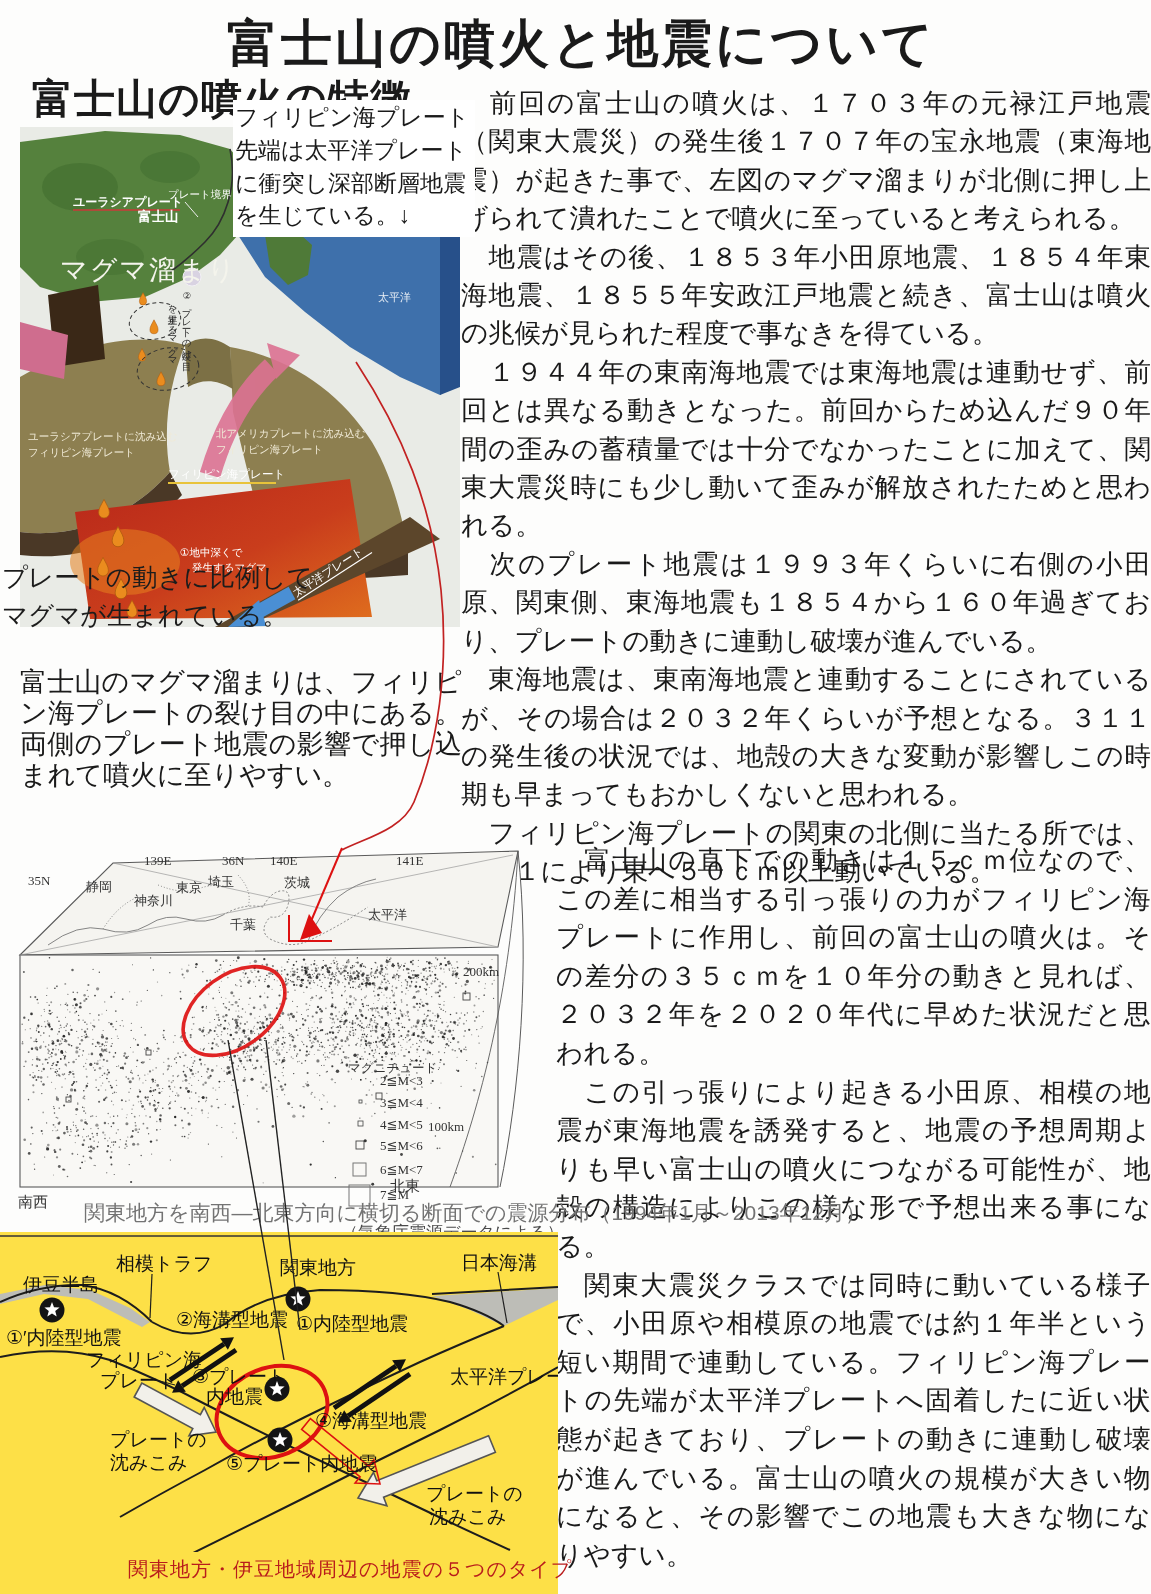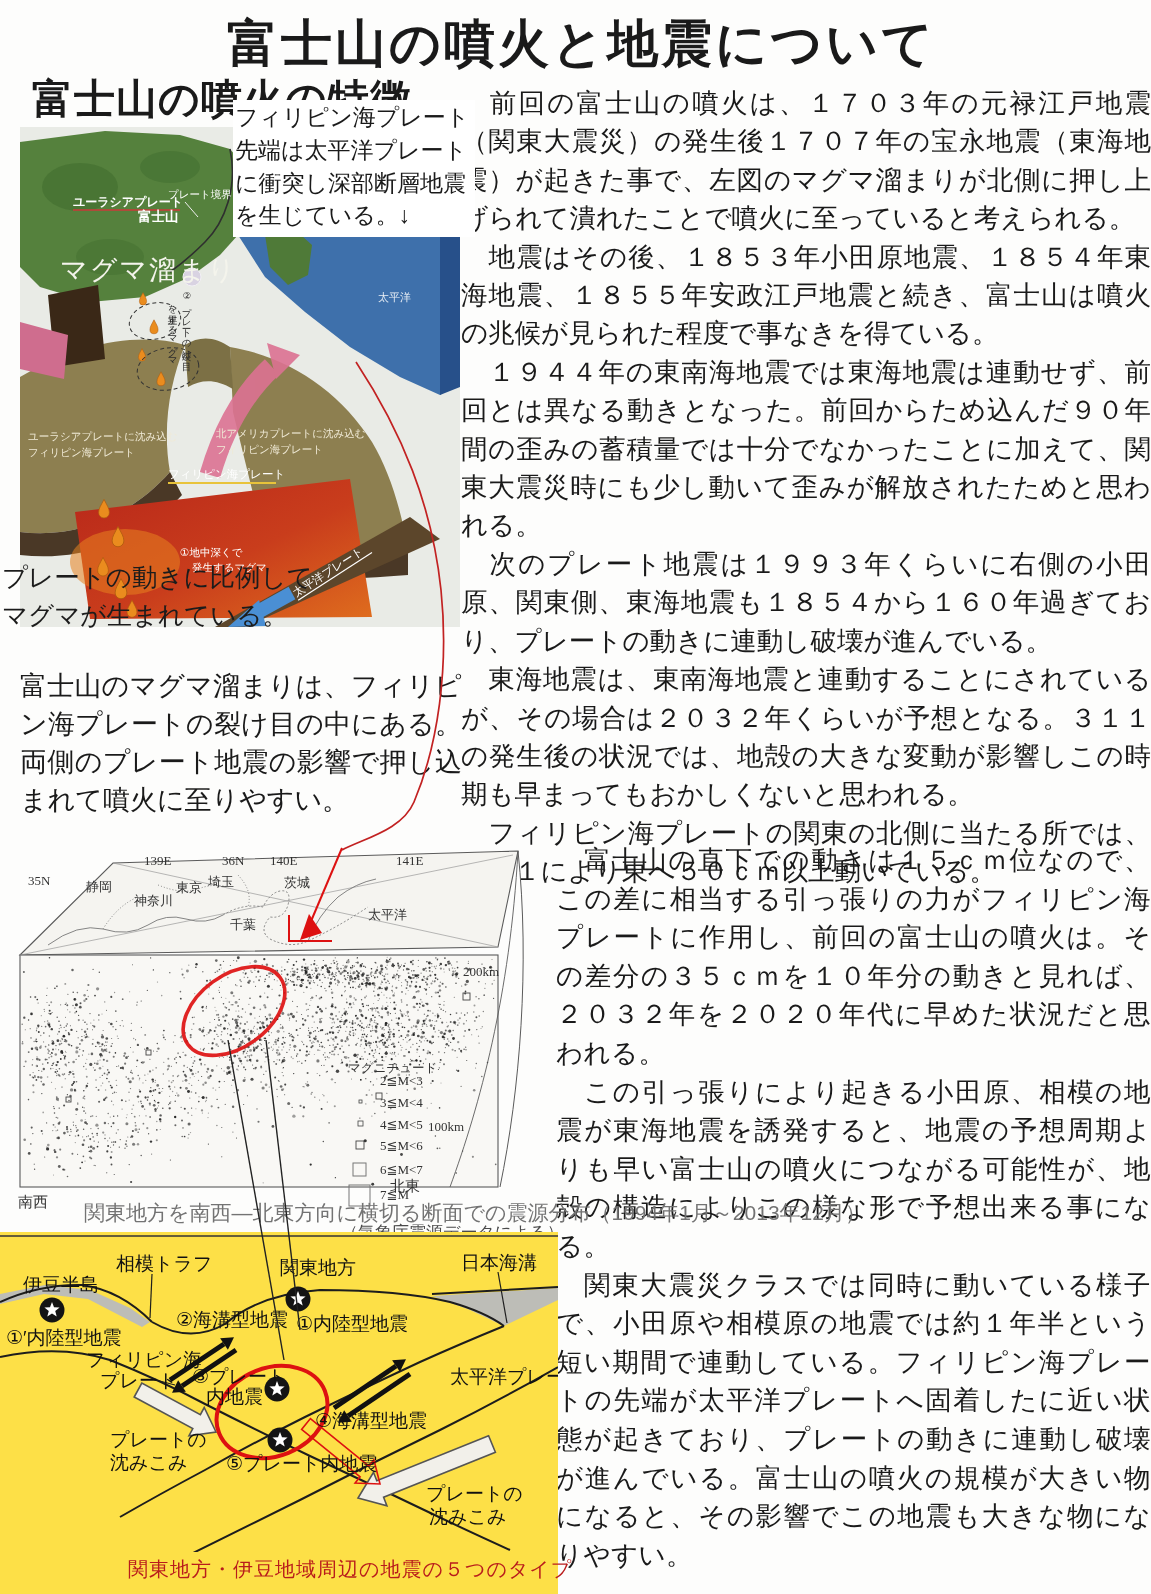--- a/index.html
+++ b/index.html
@@ -14,21 +14,21 @@
   
   .bodycol p{margin:0;text-align:justify;word-break:break-all}
   #col-a{left:461px;top:84px;width:690px}
   #col-a p{font-size:26.5px;line-height:38.4px}
   #col-b{left:556px;top:841px;width:595px}
   #col-b p{font-size:26.5px;line-height:38.6px;letter-spacing:.4px}
   
   #fig1{left:20px;top:127px;width:440px;height:500px}
   #fig1-annotation{left:233px;top:100px;width:240px;background:#fff;font-size:23px;line-height:32.8px;padding:2px 0 4px 2px;z-index:3}
   #fig1-overlay-motion{left:2px;top:559px;width:332px;font-size:25.5px;line-height:38px;color:#1c1c1c;z-index:2}
-  #fig1-caption{left:20px;top:667px;width:442px;font-size:27px;line-height:38px;text-align:justify;word-break:break-all}
+  #fig1-caption{left:20px;top:667px;width:442px;font-size:27px;line-height:31px;text-align:justify;word-break:break-all}
   
   #fig2{left:8px;top:845px;width:552px;height:400px}
   #fig2-caption{left:84px;top:1199px;font-family:"Liberation Sans","DejaVu Sans",sans-serif;font-size:21px;color:#737373}
   #fig2-source{left:300px;top:1221px;width:264px;text-align:right;font-family:"Liberation Sans","DejaVu Sans",sans-serif;font-size:17px;color:#4a4a4a}
   
   #fig3{left:0;top:1232px;width:558px;height:362px;background:#fde047}
   #fig3-caption{left:128px;top:1556px;font-family:"Liberation Sans","DejaVu Sans",sans-serif;font-size:20px;color:#b91c1c;letter-spacing:1px}
   
   #connectors{left:0;top:0;width:1151px;height:1594px;pointer-events:none;z-index:6}
   

